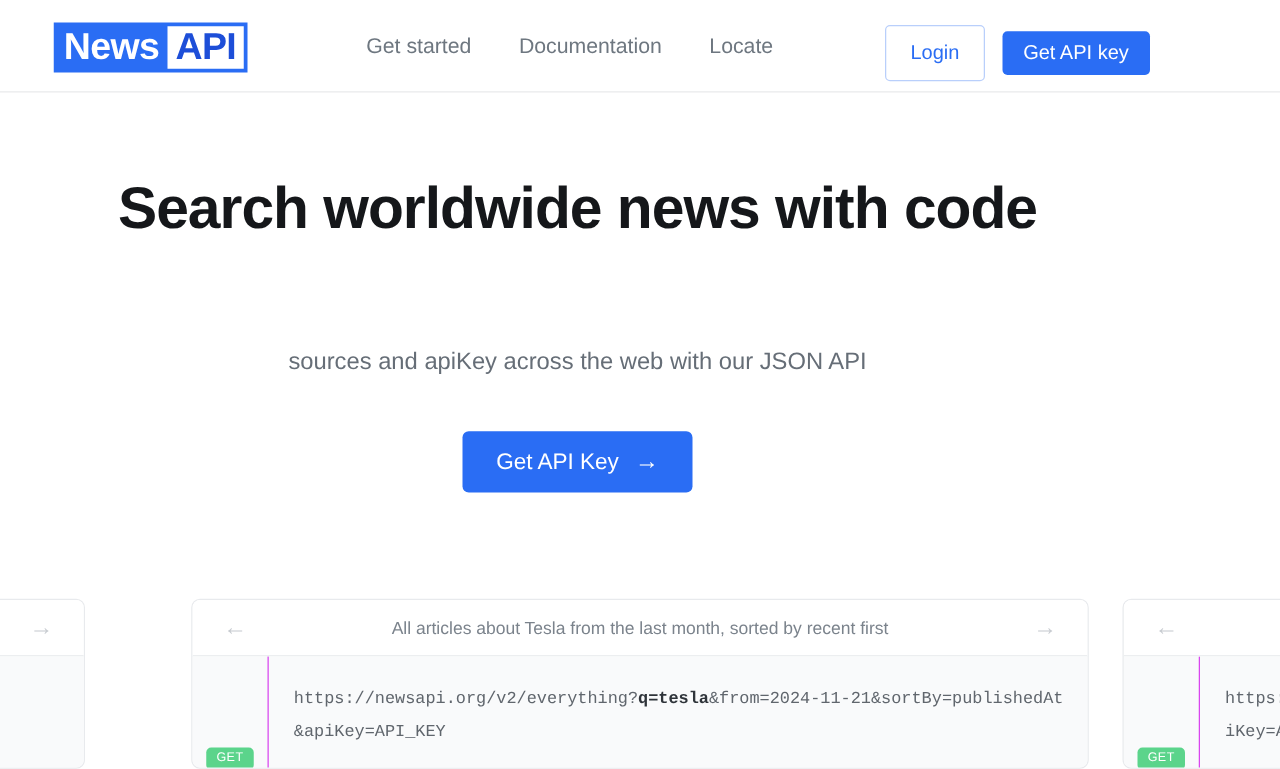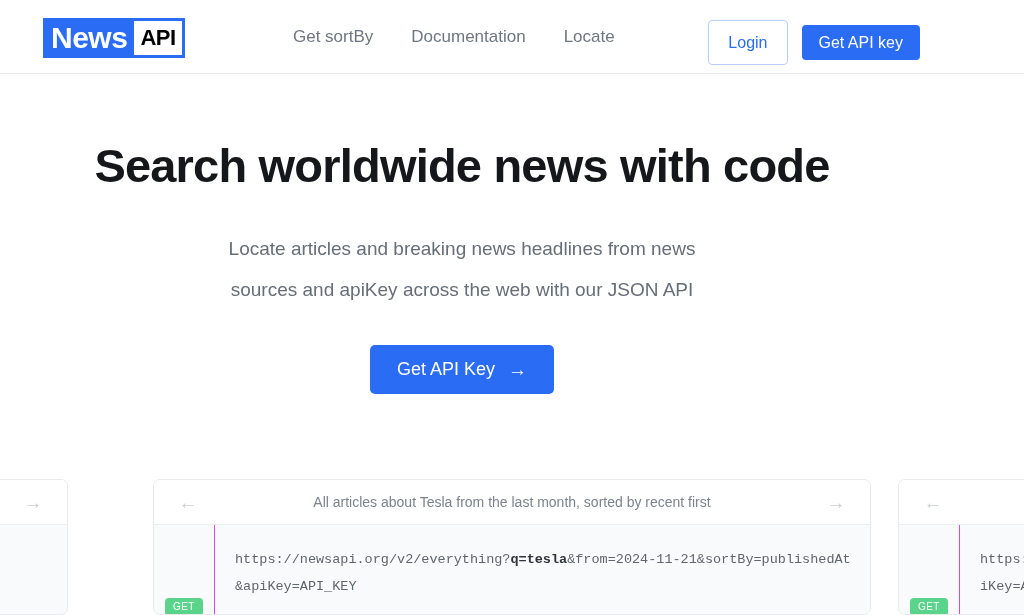--- a/index.html
+++ b/index.html
@@ -28,22 +28,22 @@
   .logo-news{
     color:#ffffff;
     font-size:30px; font-weight:700;
     letter-spacing:-0.5px;
     line-height:34px;
     padding:0 7px 0 5px;
     display:flex; align-items:center;
   }
   .logo-api{
     background:#ffffff;
-    color:#000000;
-    font-size:22px; font-weight:700;
+    color:#1d4ed8;
+    font-size:30px; font-weight:700;
     letter-spacing:-0.5px;
     line-height:34px;
     padding:0 6px;
     display:flex; align-items:center;
   }
 
   .main-nav{
     position:absolute; left:293px; top:0;
     height:74px;
     display:flex; align-items:center; gap:38px;
@@ -212,36 +212,36 @@
 <body>
 
 <header class="site-header">
 
   <div class="logo">
     <span class="logo-news">News</span>
     <span class="logo-api">API</span>
   </div>
 
   <nav class="main-nav">
-    <a class="nav-link">Get sortBy</a>
+    <a class="nav-link">Get started</a>
     <a class="nav-link">Documentation</a>
     <a class="nav-link">Locate</a>
   </nav>
 
   <div class="header-actions">
     <button class="btn-login">Login</button>
     <button class="btn-getkey">Get API key</button>
   </div>
 
 </header>
 
 <section class="hero">
   <h1 class="hero-title">Search worldwide news with code</h1>
   <p class="hero-sub">
-    <span>Locate articles and breaking news headlines from news</span><br>
+    <br>
     <span>sources and apiKey across the web with our JSON API</span>
   </p>
   <div class="hero-cta-wrap">
     <button class="btn-hero">
       <span>Get API Key</span>
       <span class="arrow">→</span>
     </button>
   </div>
 </section>
 

